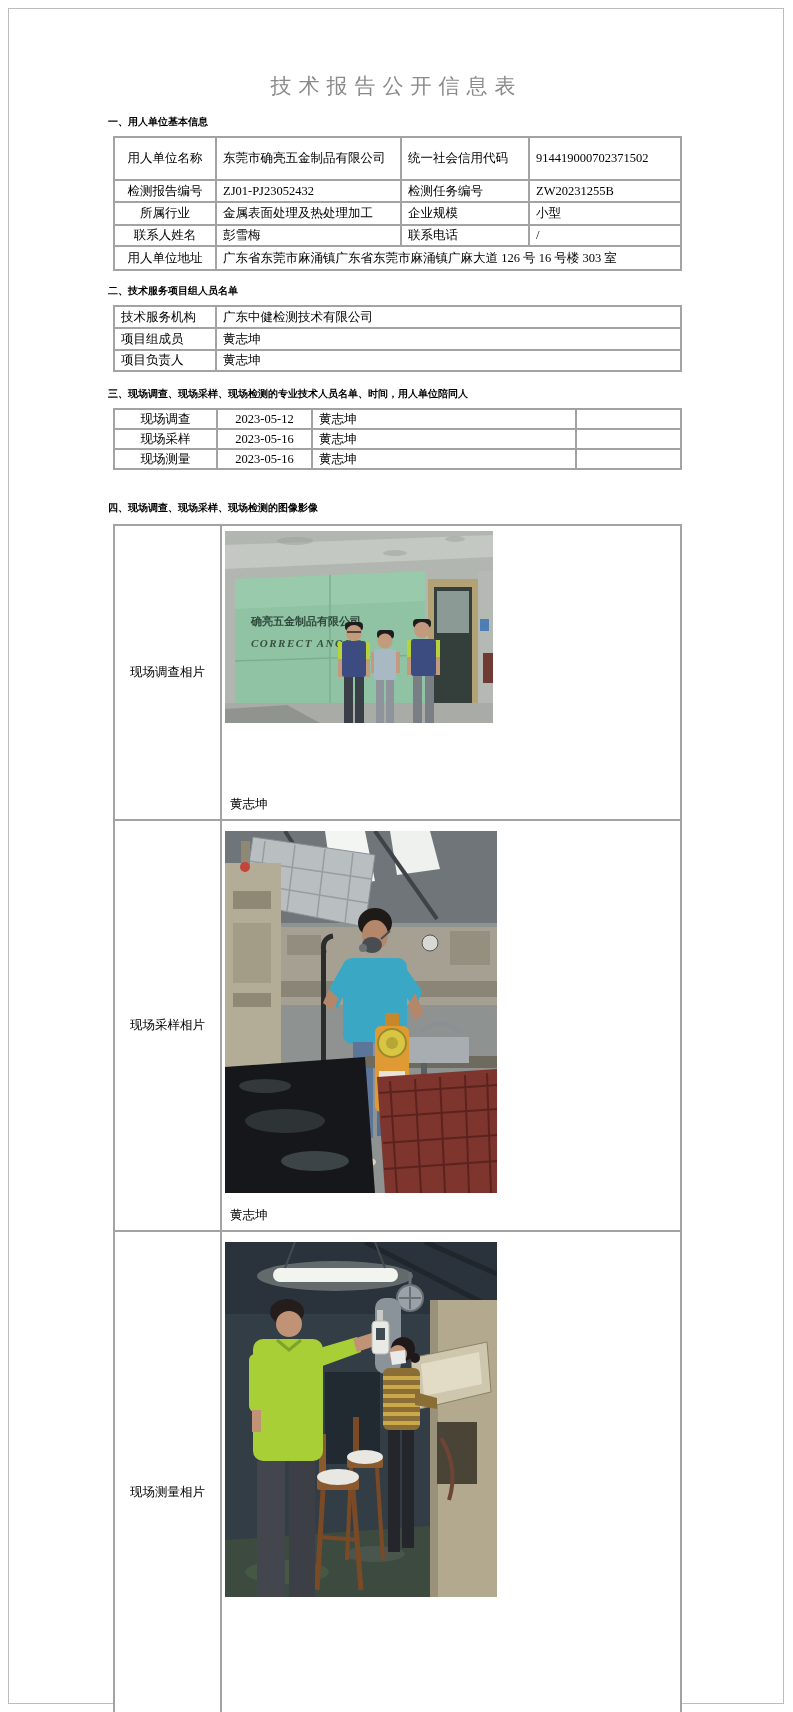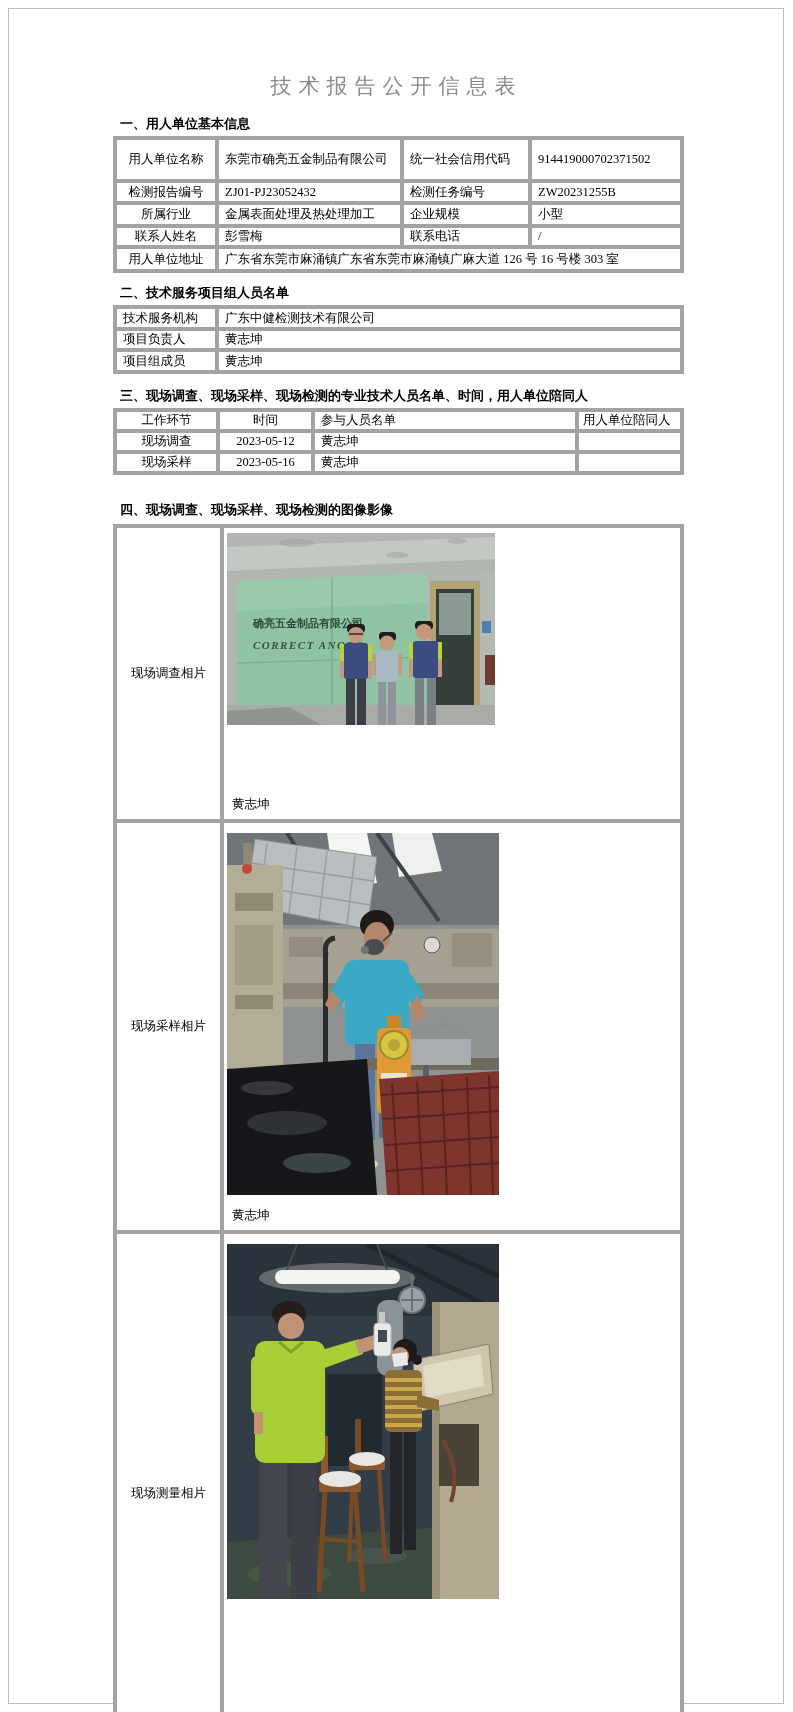--- a/index.html
+++ b/index.html
@@ -6,25 +6,25 @@
   body{
     width:793px;height:1712px;background:#ffffff;position:relative;
     font-family:"Liberation Serif","DejaVu Serif",serif;color:#000;
   }
   .page-frame{position:absolute;left:8px;top:8px;width:774px;height:1694px;border:1px solid #bcbcbc;}
   .doc-title{
     position:absolute;top:72px;left:0;width:793px;text-align:center;
     font-size:21px;color:#8a8a8a;letter-spacing:7px;white-space:nowrap;
   }
   .sec-heading{
-    position:absolute;left:120px;font-size:13px;font-weight:bold;white-space:nowrap;
+    position:absolute;left:108px;font-size:10px;font-weight:bold;white-space:nowrap;
   }
   table.doc{border-collapse:collapse;table-layout:fixed;position:absolute;left:113px;background:#fff;}
   table.doc td{
-    border:4px solid #a3a3a3;font-size:12.5px;vertical-align:middle;
+    border:2px solid #a3a3a3;font-size:12.5px;vertical-align:middle;
     padding:0 2px 0 6px;overflow:hidden;line-height:1.35;
   }
   table.doc td.c{text-align:center;padding:0 1px;}
   table.doc td.empty{padding:0;}
   .photo-cell{position:relative;padding:4px !important;}
   .photo-box{position:absolute;left:3px;display:block;}
   .photo-box.row1{top:5px;}
   .photo-box.row23{top:10px;}
   .photo-caption{position:absolute;left:8px;bottom:6px;font-size:12.5px;}
   svg{display:block;}
@@ -80,54 +80,54 @@
 <table class="doc" style="top:305px;width:567px;">
   <colgroup>
       <col style="width:102px">
       <col style="width:465px">
     </colgroup>
   <tbody>
       <tr style="height:22px">
     <td>技术服务机构</td>
     <td>广东中健检测技术有限公司</td>
   </tr>
+  <tr style="height:22px">
+    <td>项目组成员</td>
+    <td>黄志坤</td>
+  </tr>
   <tr style="height:21px">
     <td>项目负责人</td>
-    <td>黄志坤</td>
-  </tr>
-  <tr style="height:22px">
-    <td>项目组成员</td>
     <td>黄志坤</td>
   </tr>
 </tbody>
   </table>
 
 <div class="sec-heading" style="top:387px;">三、现场调查、现场采样、现场检测的专业技术人员名单、时间，用人单位陪同人</div>
 <table class="doc" style="top:408px;width:567px;">
   <colgroup>
       <col style="width:103px">
       <col style="width:95px">
       <col style="width:264px">
       <col style="width:105px">
     </colgroup>
   <tbody>
-      <tr style="height:21px">
-    <td class="c">工作环节</td>
-    <td class="c">时间</td>
-    <td>参与人员名单</td>
-    <td style="padding-left:4px">用人单位陪同人</td>
-  </tr>
   <tr style="height:20px">
     <td class="c">现场调查</td>
     <td class="c">2023-05-12</td>
     <td>黄志坤</td>
     <td class="empty"></td>
   </tr>
   <tr style="height:20px">
     <td class="c">现场采样</td>
+    <td class="c">2023-05-16</td>
+    <td>黄志坤</td>
+    <td class="empty"></td>
+  </tr>
+  <tr style="height:20px">
+    <td class="c">现场测量</td>
     <td class="c">2023-05-16</td>
     <td>黄志坤</td>
     <td class="empty"></td>
   </tr>
 </tbody>
   </table>
 
 <div class="sec-heading" style="top:501px;">四、现场调查、现场采样、现场检测的图像影像</div>
 <table class="doc" style="top:524px;width:567px;">
   <colgroup>

